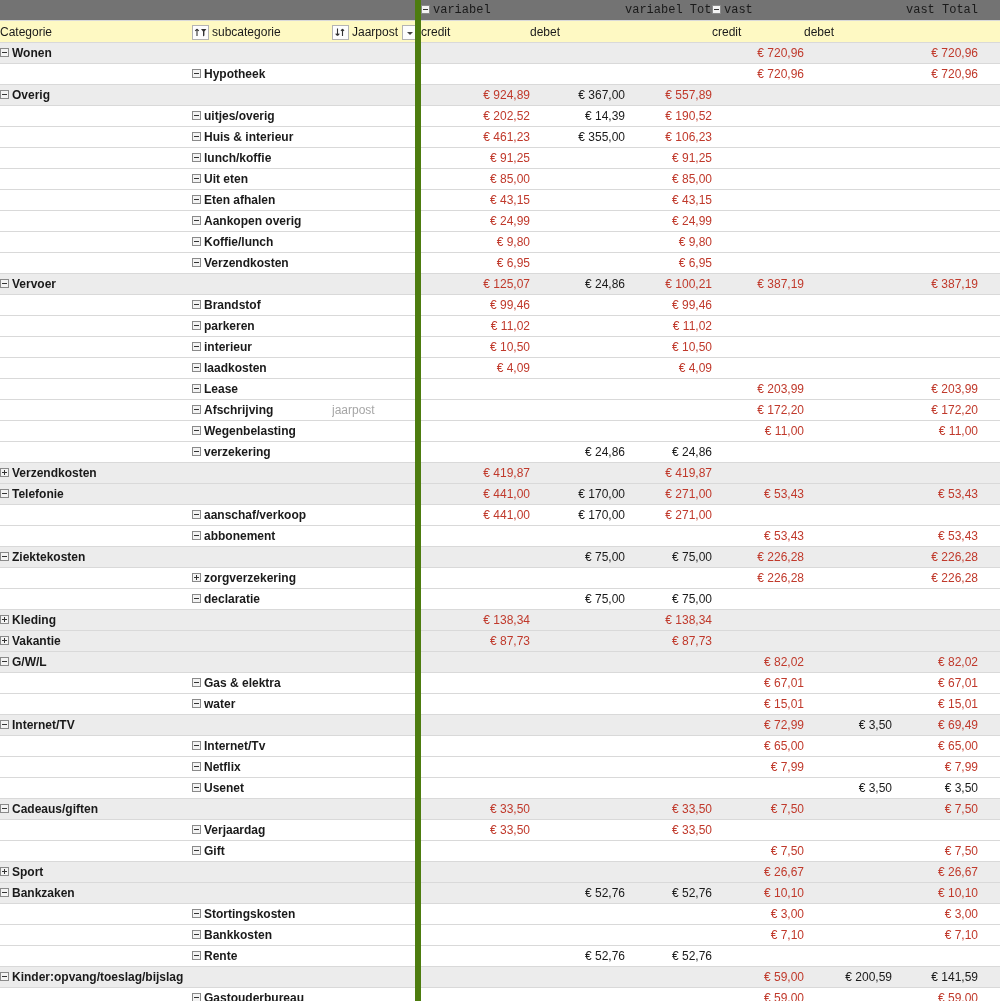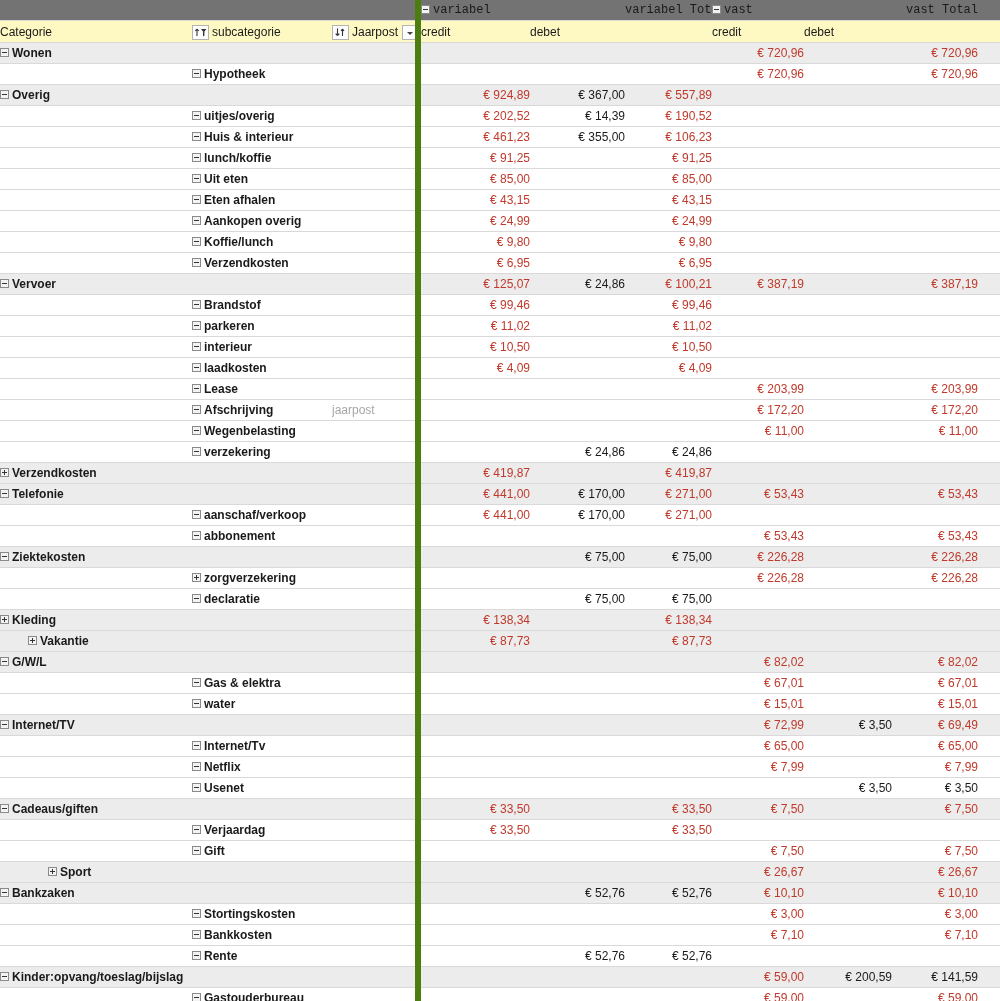--- a/index.html
+++ b/index.html
@@ -525,21 +525,21 @@
           <td class="jaar vsplit"></td>
           <td class="num red bold"><span>€ 138,34</span></td>
           <td class="num blk bold"></td>
           <td class="num red bold"><span>€ 138,34</span></td>
           <td class="num red bold"></td>
           <td class="num blk bold"></td>
           <td class="num red bold"></td>
           <td class="num red bold"></td>
         </tr>
         <tr class="shade">
-          <td class="lbl" style="font-weight: bold; padding-left: 28px;"><span class="pmbox plus"></span><span>Vakantie</span></td>
+          <td class="lbl" style="font-weight: bold;"><span class="pmbox plus"></span><span>Vakantie</span></td>
           <td class="sublbl"></td>
           <td class="jaar vsplit"></td>
           <td class="num red bold"><span>€ 87,73</span></td>
           <td class="num blk bold"></td>
           <td class="num red bold"><span>€ 87,73</span></td>
           <td class="num red bold"></td>
           <td class="num blk bold"></td>
           <td class="num red bold"></td>
           <td class="num red bold"></td>
         </tr>
@@ -657,21 +657,21 @@
           <td class="jaar vsplit"></td>
           <td class="num red"></td>
           <td class="num blk"></td>
           <td class="num red"></td>
           <td class="num red"><span>€ 7,50</span></td>
           <td class="num blk"></td>
           <td class="num red"><span>€ 7,50</span></td>
           <td class="num red"></td>
         </tr>
         <tr class="shade">
-          <td class="lbl" style="font-weight: bold; padding-left: 48px;"><span class="pmbox plus"></span><span>Sport</span></td>
+          <td class="lbl" style="font-weight: bold;"><span class="pmbox plus"></span><span>Sport</span></td>
           <td class="sublbl"></td>
           <td class="jaar vsplit"></td>
           <td class="num red bold"></td>
           <td class="num blk bold"></td>
           <td class="num red bold"></td>
           <td class="num red bold"><span>€ 26,67</span></td>
           <td class="num blk bold"></td>
           <td class="num red bold"><span>€ 26,67</span></td>
           <td class="num red bold"></td>
         </tr>

